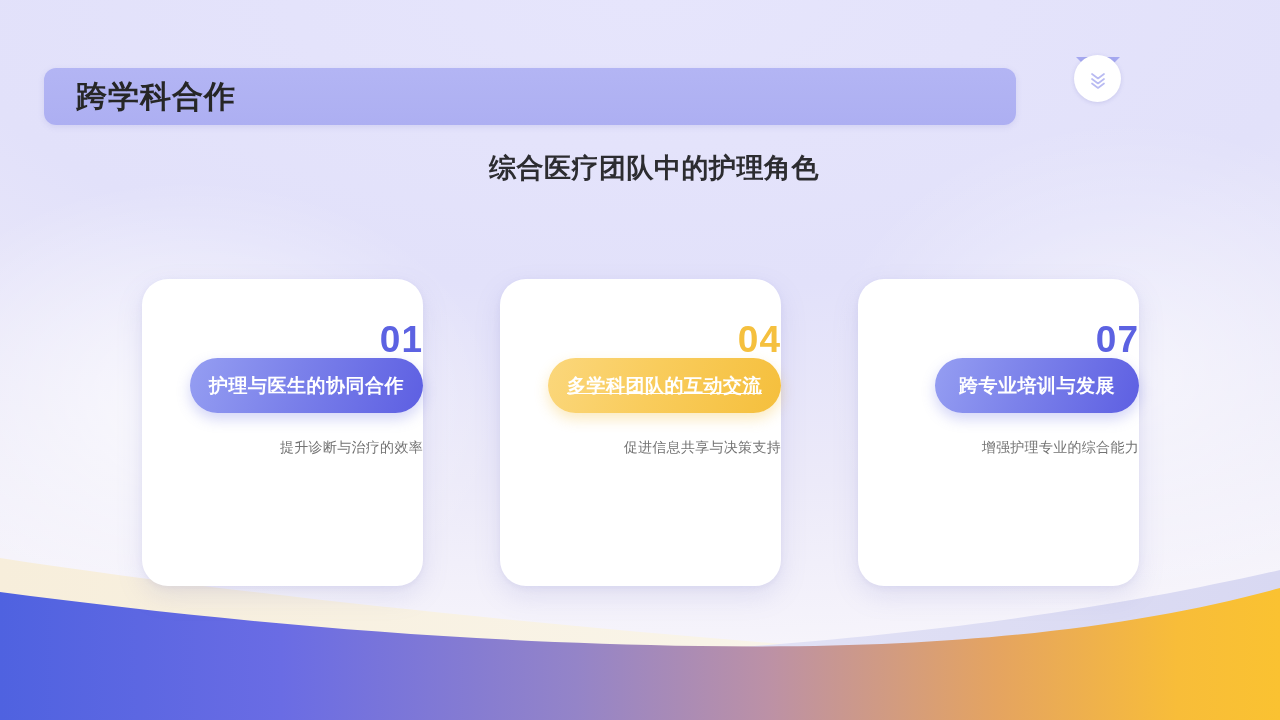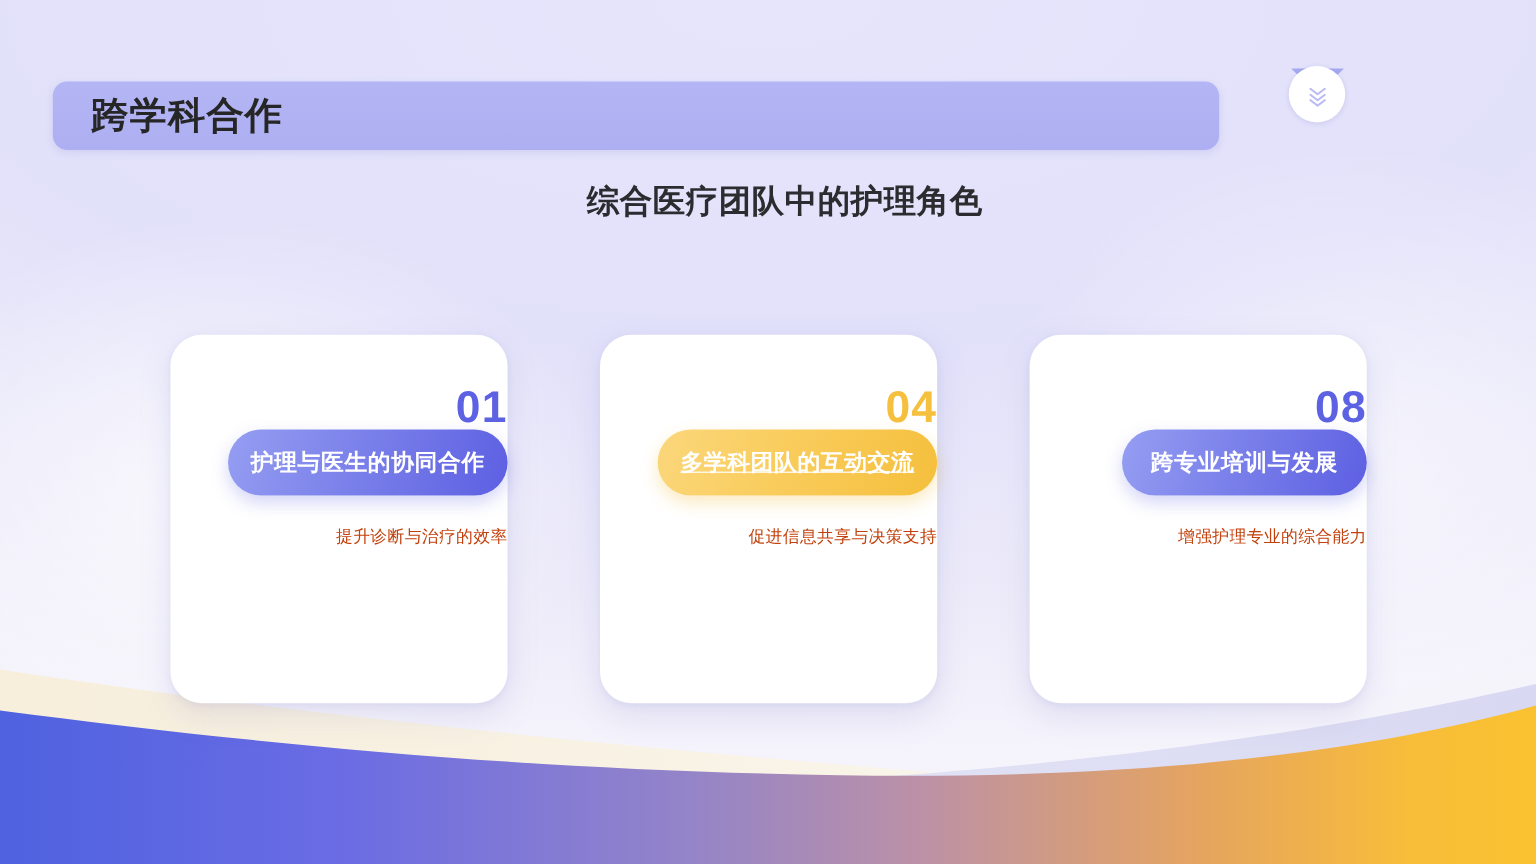--- a/index.html
+++ b/index.html
@@ -117,21 +117,21 @@
   }
   .card-pill.p-amber {
     background:linear-gradient(110deg,#fbd77c 0%,#f9cc5c 45%,#f5bf3c 100%);
     box-shadow:0 6px 14px rgba(243,190,60,.32);
     text-decoration:underline;
   }
 
   .card-desc {
     margin-top:26px;
     font-size:14px;
-    color:#c2410c;
+    color:#737373;
     letter-spacing:.3px;
     white-space:nowrap;
   }
 </style>
 </head>
 <body>
 
 <div id="slide">
 
   <div class="bg-soft-left"></div>
@@ -195,20 +195,20 @@
       <div class="card-desc">提升诊断与治疗的效率</div>
     </div>
 
     <div class="card">
       <div class="card-number c-amber">04</div>
       <div class="card-pill p-amber">多学科团队的互动交流</div>
       <div class="card-desc">促进信息共享与决策支持</div>
     </div>
 
     <div class="card">
-      <div class="card-number c-blue">08</div>
+      <div class="card-number c-blue">07</div>
       <div class="card-pill p-blue">跨专业培训与发展</div>
       <div class="card-desc">增强护理专业的综合能力</div>
     </div>
 
   </div>
 
 </div>
 
 </body></html>

